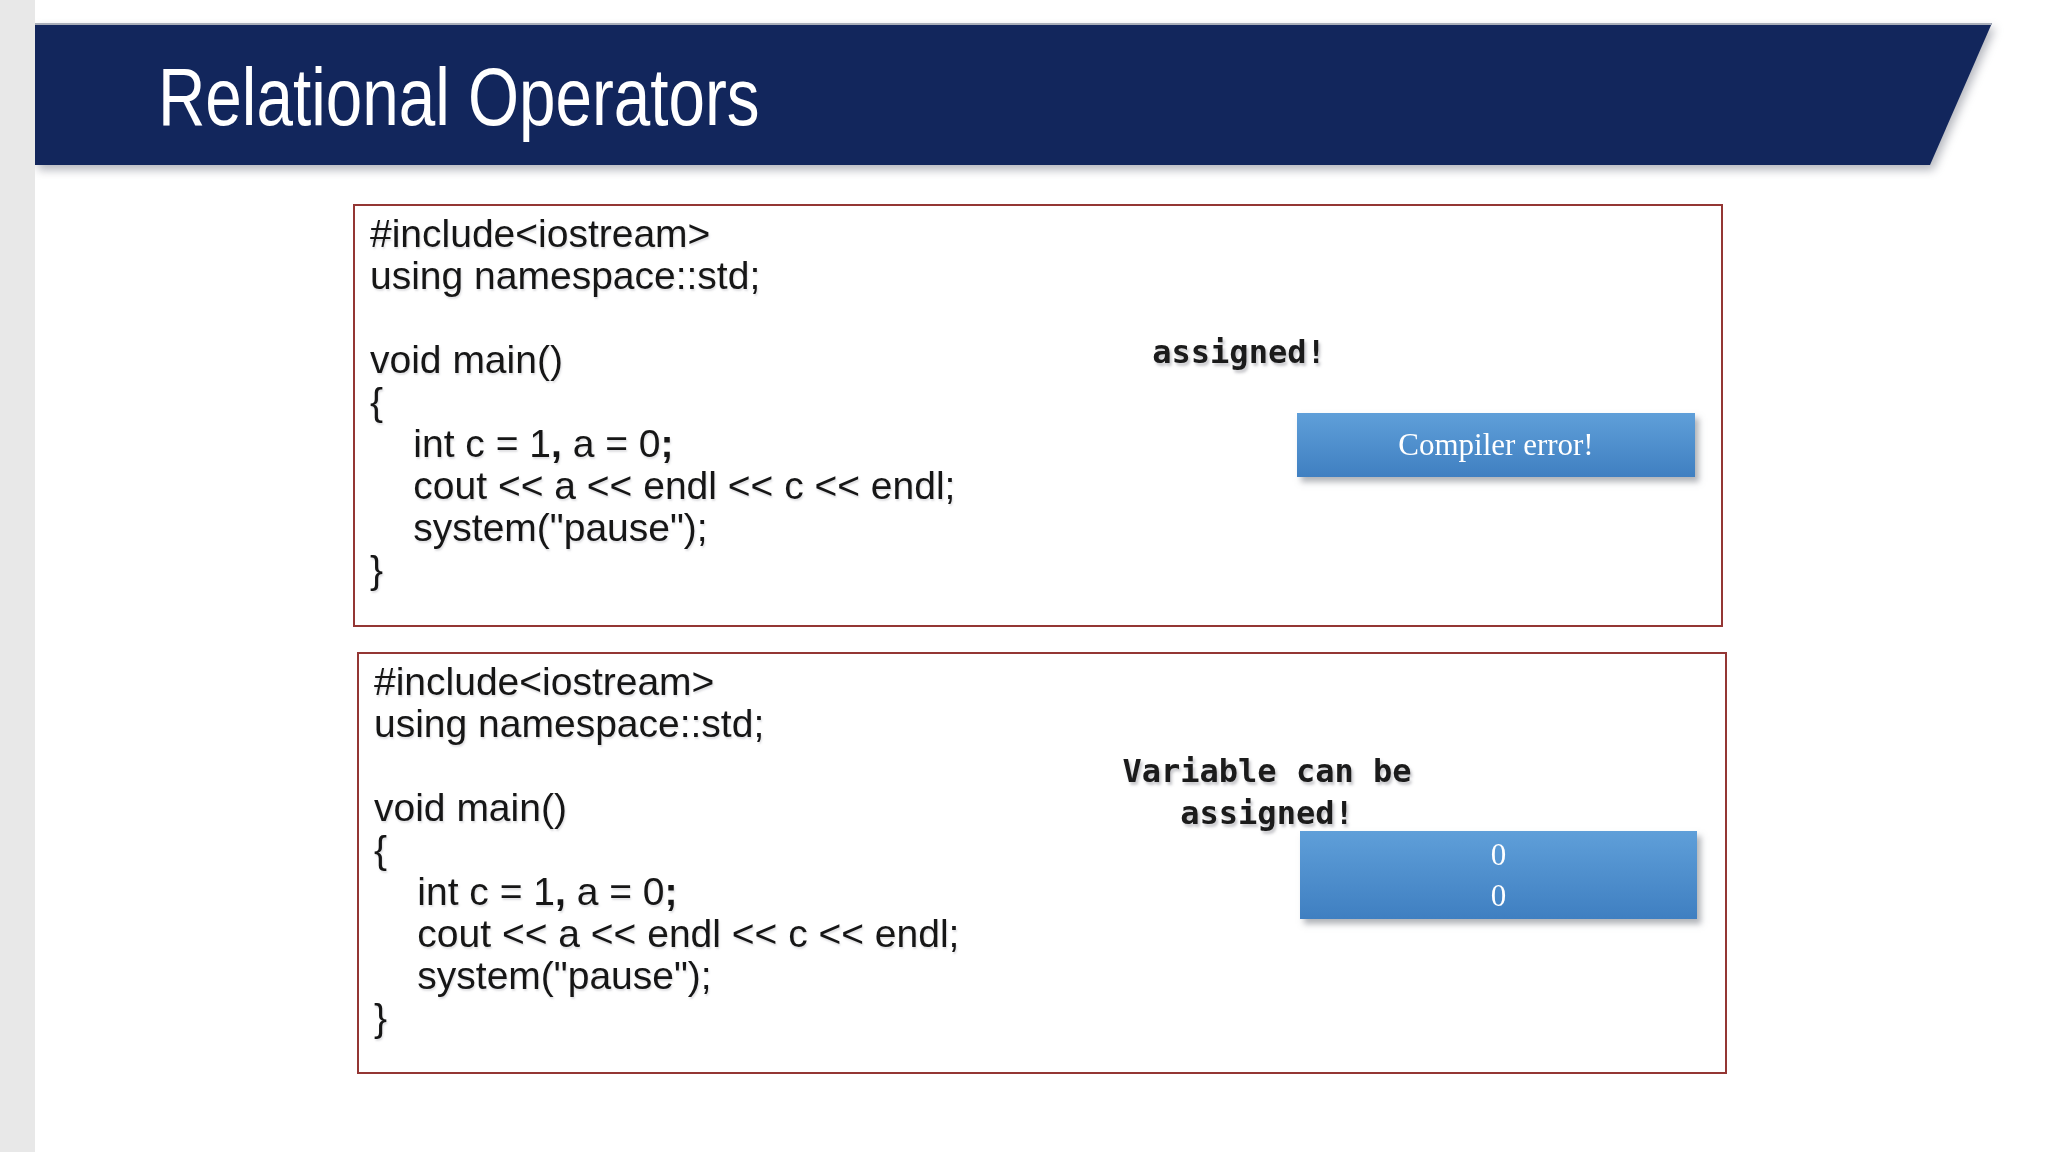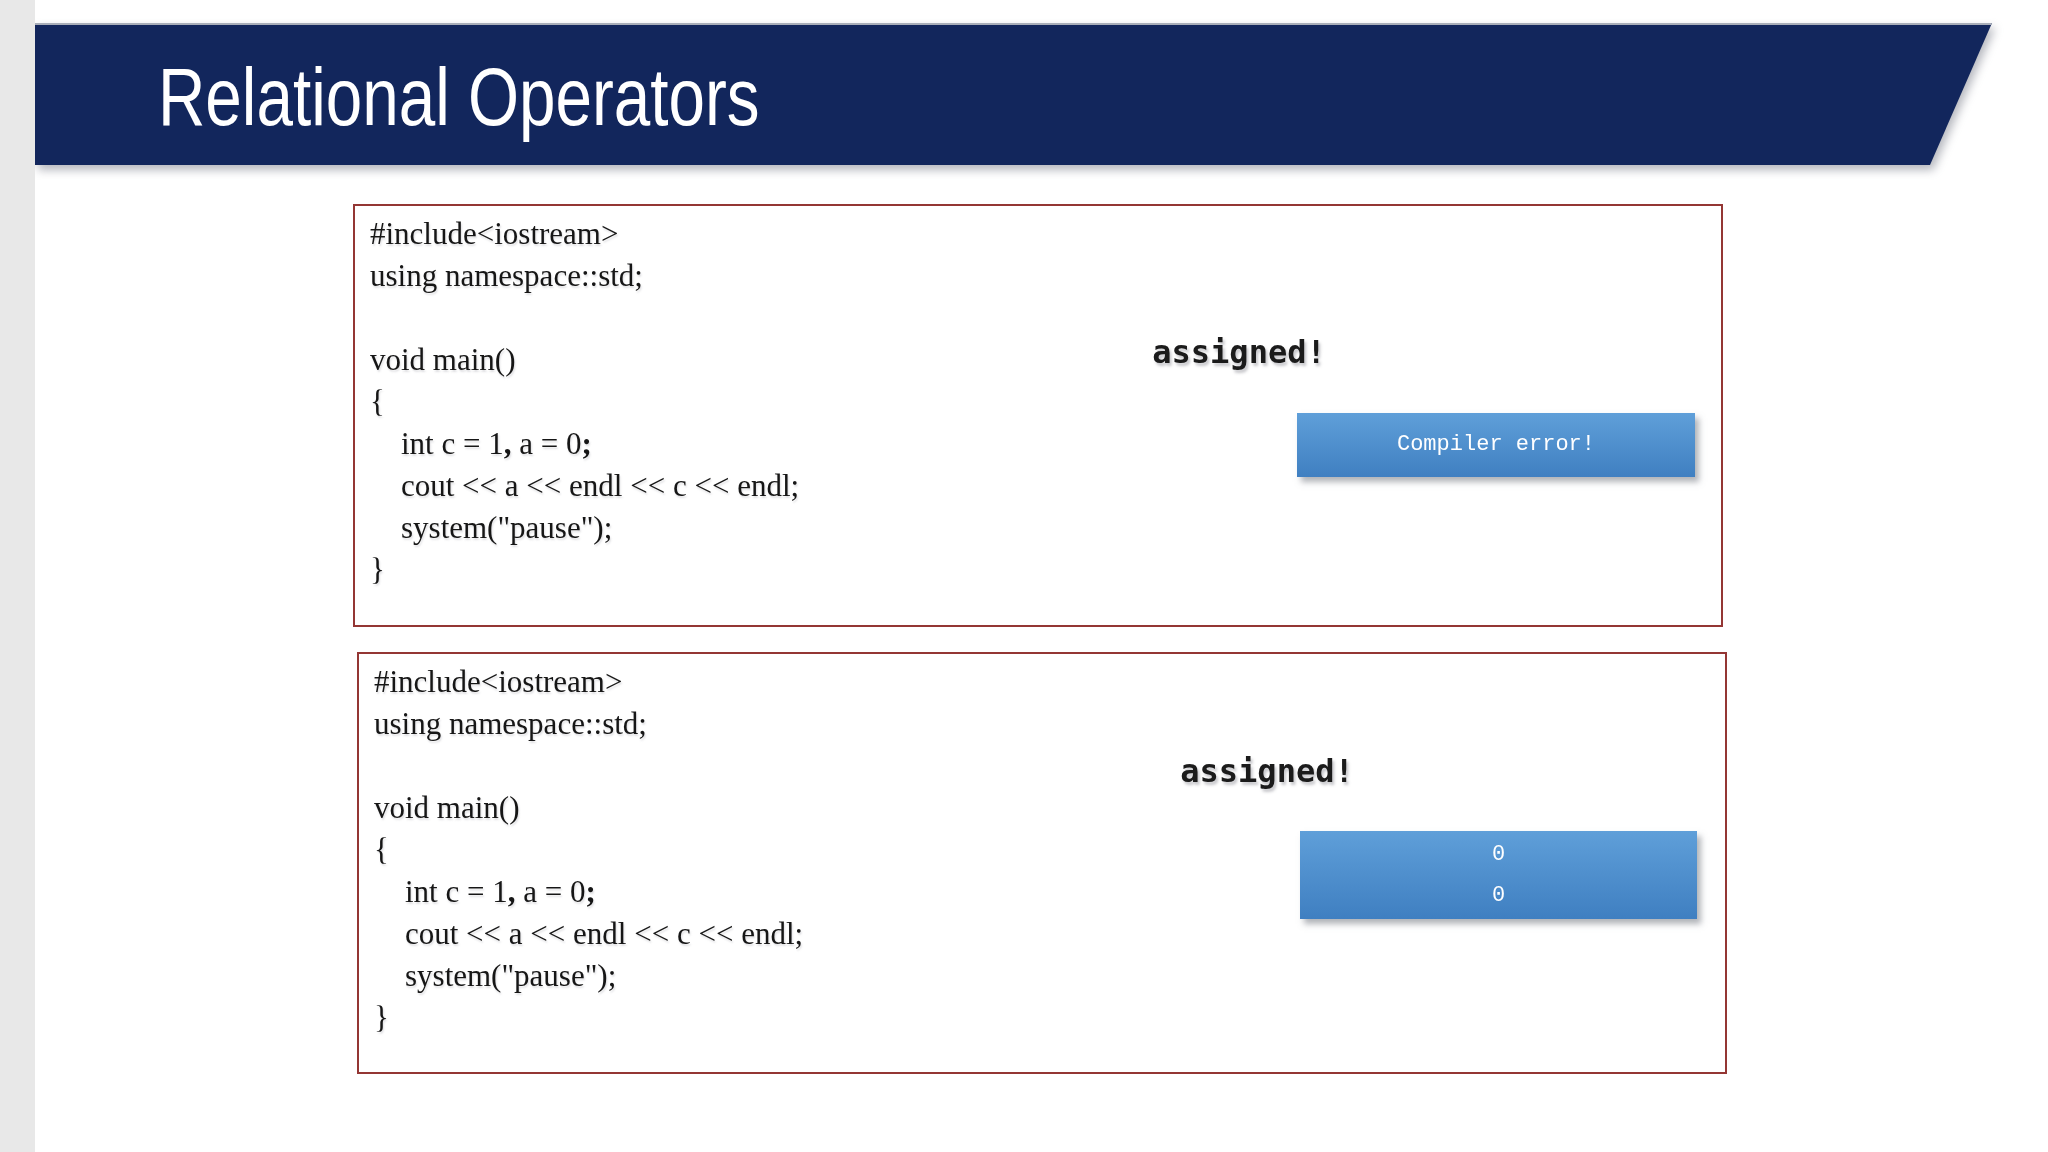--- a/index.html
+++ b/index.html
@@ -36,22 +36,22 @@
   .code-box{
     position:absolute;
     box-sizing:border-box;
     border:2px solid var(--box-border,#943634);
     background:transparent;
   }
   .code-box.box1{left:318px;top:204px;width:1370px;height:423px;}
   .code-box.box2{left:322px;top:652px;width:1370px;height:422px;}
   .code-area{
     padding:7px 0 0 15px;
-    font-family:Liberation Serif, serif;
-    font-size:31px;line-height:42px;
+    font-family:Liberation Sans, sans-serif;
+    font-size:39px;line-height:42px;
     color:var(--code-text,#161616);
     text-shadow:1px 2px 2px rgba(150,150,160,.30);
   }
   .code-line{white-space:pre;min-height:42px;}
   .code-line .bold{font-weight:bold;}
 
   
   .note{
     position:absolute;width:600px;
     text-align:center;
@@ -64,22 +64,22 @@
   .note.note1{left:904px;top:332px;}
   .note.note2{left:932px;top:750px;line-height:42px;}
 
   
   .callout{
     position:absolute;
     box-sizing:border-box;
     background:linear-gradient(to bottom,var(--callout-grad-top,#5f9fd9),var(--callout-grad-bottom,#3f7fc1));
     box-shadow:4px 5px 6px rgba(100,105,115,.5);
     color:var(--callout-text,#ffffff);
-    font-family:Liberation Mono, monospace;
-    font-size:22px;
+    font-family:Liberation Serif, serif;
+    font-size:31px;
     text-align:center;
   }
   .callout.callout1{left:1262px;top:413px;width:398px;height:64px;line-height:64px;}
   .callout.callout2{left:1265px;top:831px;width:397px;height:88px;padding-top:3px;line-height:41px;}
 </style>
 </head>
 <body>
 
 <div class="slide" style="--page-bg: #ffffff; --banner-bg: #12265c; --banner-top-edge: #a9aeb9; --banner-text: #ffffff; --box-border: #943634; --code-text: #161616; --note-text: #1b1b1b; --callout-text: #ffffff; --callout-grad-top: #5f9fd9; --callout-grad-bottom: #3f7fc1;">
 
@@ -115,20 +115,21 @@
         <div class="code-line"><span></span></div>
         <div class="code-line"><span>void main()</span></div>
         <div class="code-line"><span>{</span></div>
         <div class="code-line"><span>    int c = 1</span><span class="bold">,</span><span> a = 0</span><span class="bold">;</span></div>
         <div class="code-line"><span>    cout &lt;&lt; a &lt;&lt; endl &lt;&lt; c &lt;&lt; endl;</span></div>
         <div class="code-line"><span>    system("pause");</span></div>
         <div class="code-line"><span>}</span></div>
       </div>
   </div>
   <div class="note note2">
+    <div>Variable can be</div>
     <div>assigned!</div>
   </div>
   <div class="callout callout2">
     <div>0</div>
     <div>0</div>
   </div>
 
 </div>
 
 </body></html>

